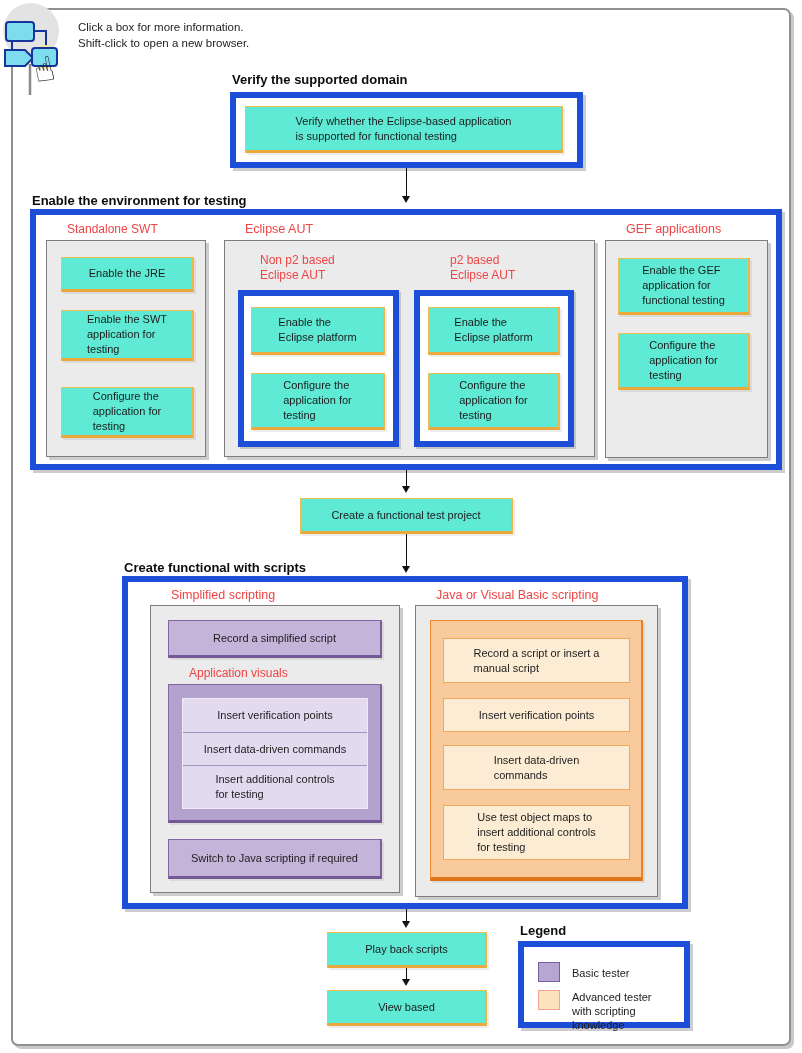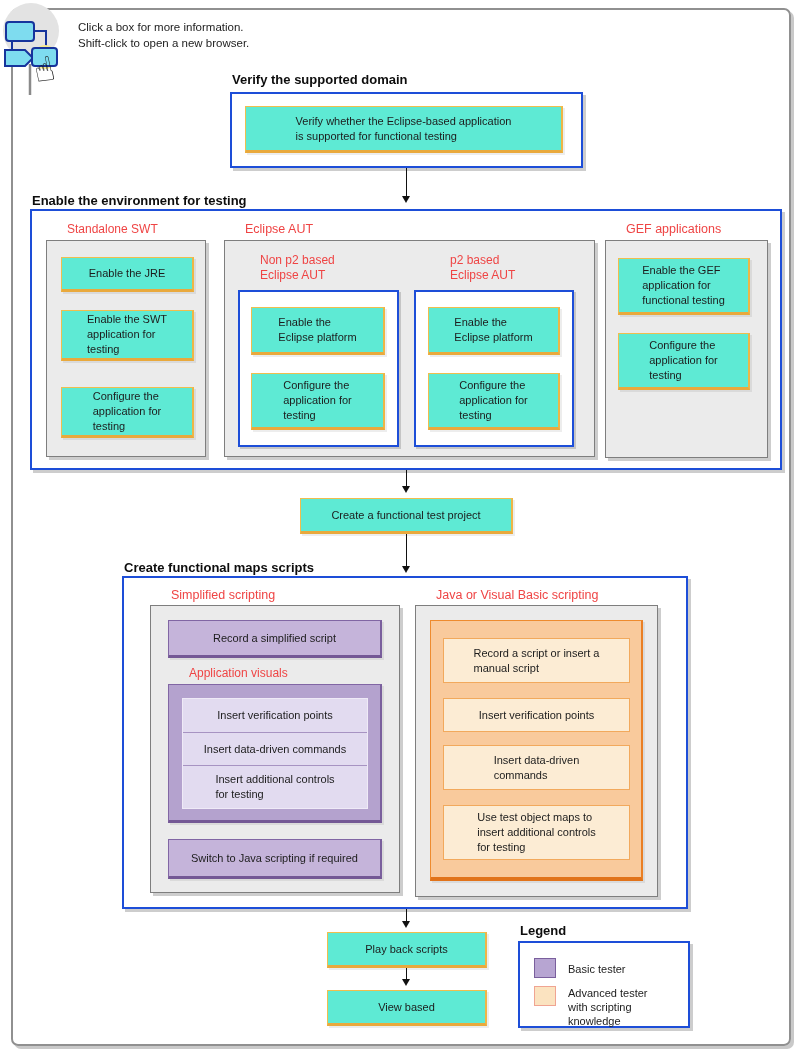--- a/index.html
+++ b/index.html
@@ -3,21 +3,21 @@
 <meta charset="utf-8">
 <style>
   html,body{margin:0;padding:0;background:#fff;}
   .canvas{position:relative;width:802px;height:1053px;background:#fff;
     font-family:"Liberation Sans","DejaVu Sans",sans-serif;color:#1c1c1c;overflow:hidden;}
   .frame{position:absolute;left:11px;top:8px;width:776px;height:1034px;
     border:2px solid #909090;border-radius:7px;box-shadow:3px 3px 0 #c9c9c9;background:transparent;}
   .note{position:absolute;left:78px;top:20px;font-size:11.5px;line-height:1.35;color:#1d1d1d;white-space:pre-line;}
   .sec-label{position:absolute;font-weight:bold;font-size:13px;color:#0d0d0d;}
   .sub-label{position:absolute;font-weight:normal;font-size:12px;color:#ef4444;white-space:pre-line;line-height:1.25;margin-left:21px;}
-  .white-box{position:absolute;background:#ffffff;border:2px solid #1d4ed8;box-shadow:3px 3px 0 #cdcdcd;box-sizing:border-box;}
+  .white-box{position:absolute;background:#ffffff;border:6px solid #1d4ed8;box-shadow:3px 3px 0 #cdcdcd;box-sizing:border-box;}
   .gray-box{position:absolute;background:#ebebeb;border:1px solid #7e7e7e;box-shadow:3px 3px 0 #cdcdcd;box-sizing:border-box;}
   .ybox{position:absolute;background:#5eead4;border:1px solid #efbe4e;border-right:2px solid #edb647;
     border-bottom:3px solid #e9a93d;box-shadow:2px 2px 0 rgba(0,0,0,0.07);box-sizing:border-box;
     display:flex;align-items:center;justify-content:center;font-size:11px;line-height:1.35;}
   .pbox{position:absolute;background:#c5b4da;border:1px solid #8166a4;border-right:2px solid #7a5f9d;
     border-bottom:3px solid #745895;box-shadow:2px 2px 0 rgba(0,0,0,0.07);box-sizing:border-box;
     display:flex;align-items:center;justify-content:center;font-size:11px;line-height:1.35;}
   .pcontainer{position:absolute;background:#b4a2ce;border:1px solid #8166a4;border-right:2px solid #7a5f9d;
     border-bottom:3px solid #745895;box-shadow:2px 2px 0 rgba(0,0,0,0.07);box-sizing:border-box;}
   .plight{position:absolute;background:#e2dbf0;border:1px solid #efeaf7;box-sizing:border-box;}
@@ -128,21 +128,21 @@
   </div>
 
   <div class="varrow" style="left:406px;top:470px;height:20px;"></div>
 
   <div class="ybox" style="left:300px;top:498px;width:213px;height:36px;">
     <span class="ml">Create a functional test project</span>
   </div>
 
   <div class="varrow" style="left:406px;top:534px;height:36px;"></div>
 
-  <div class="sec-label" style="left:124px;top:560px;">Create functional maps scripts</div>
+  <div class="sec-label" style="left:124px;top:560px;">Create functional with scripts</div>
   <div class="white-box" style="left:122px;top:576px;width:566px;height:333px;"></div>
 
   <div class="sub-label" style="left:150px;top:588px;font-size:12.5px;">Simplified scripting</div>
   <div class="gray-box" style="left:150px;top:605px;width:250px;height:288px;"></div>
   <div class="pbox" style="left:168px;top:620px;width:214px;height:38px;">
     <span class="ml">Record a simplified script</span>
   </div>
   <div class="sub-label" style="left:168px;top:666px;">Application visuals</div>
   <div class="pcontainer" style="left:168px;top:684px;width:214px;height:139px;"></div>
   <div class="plight" style="left:182px;top:698px;width:186px;height:111px;">

